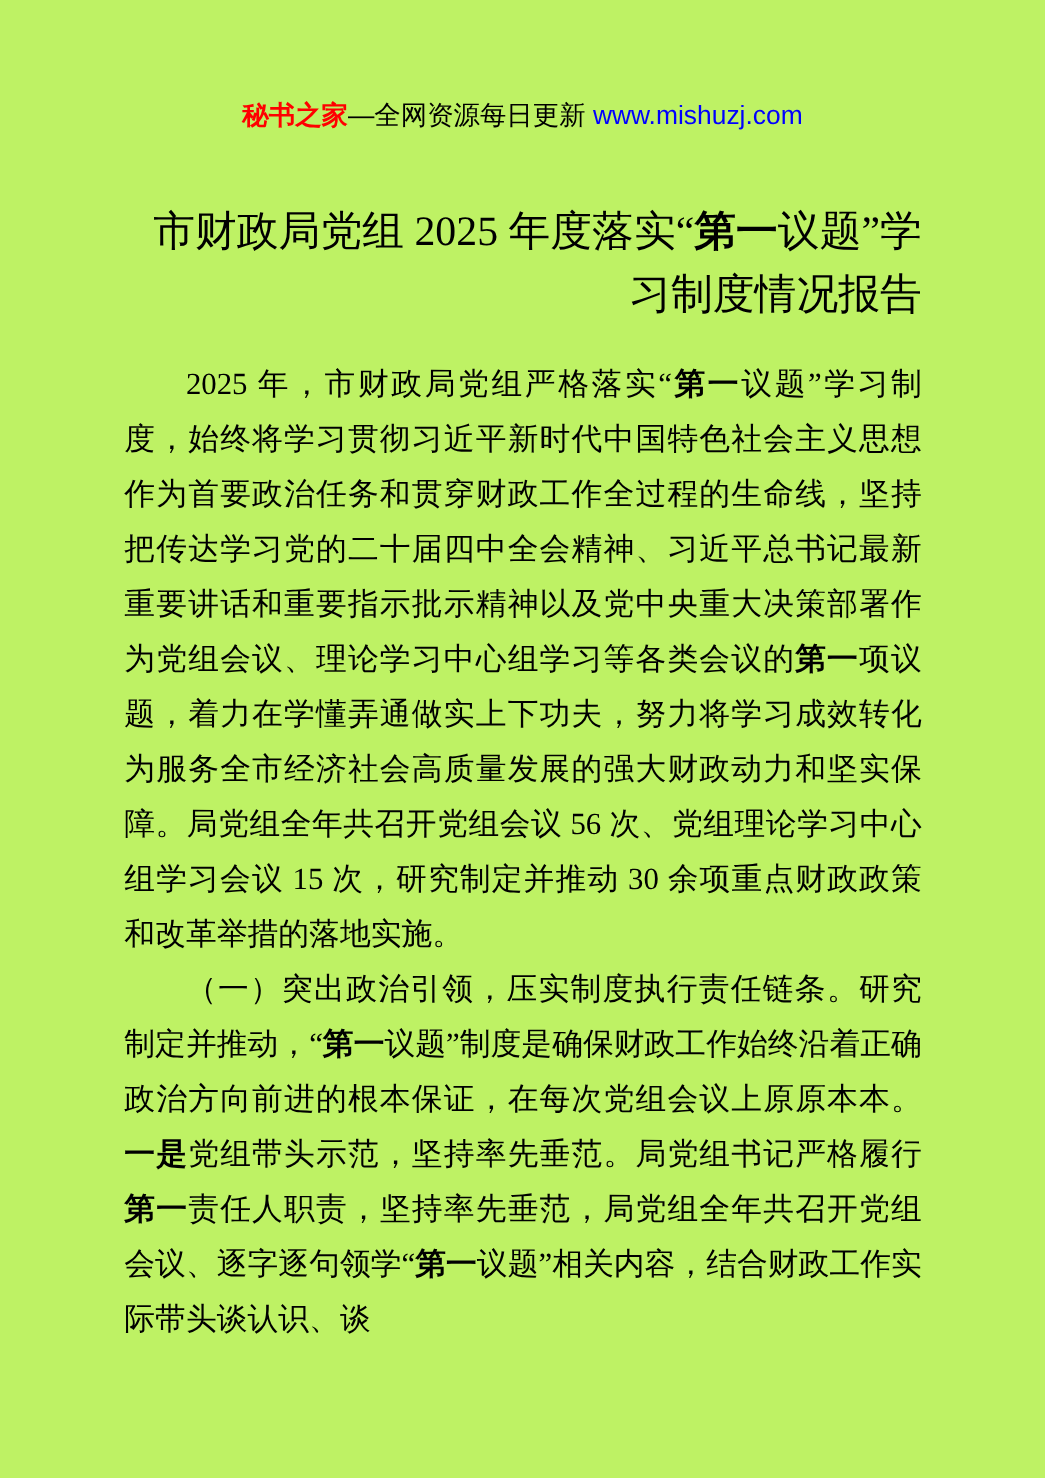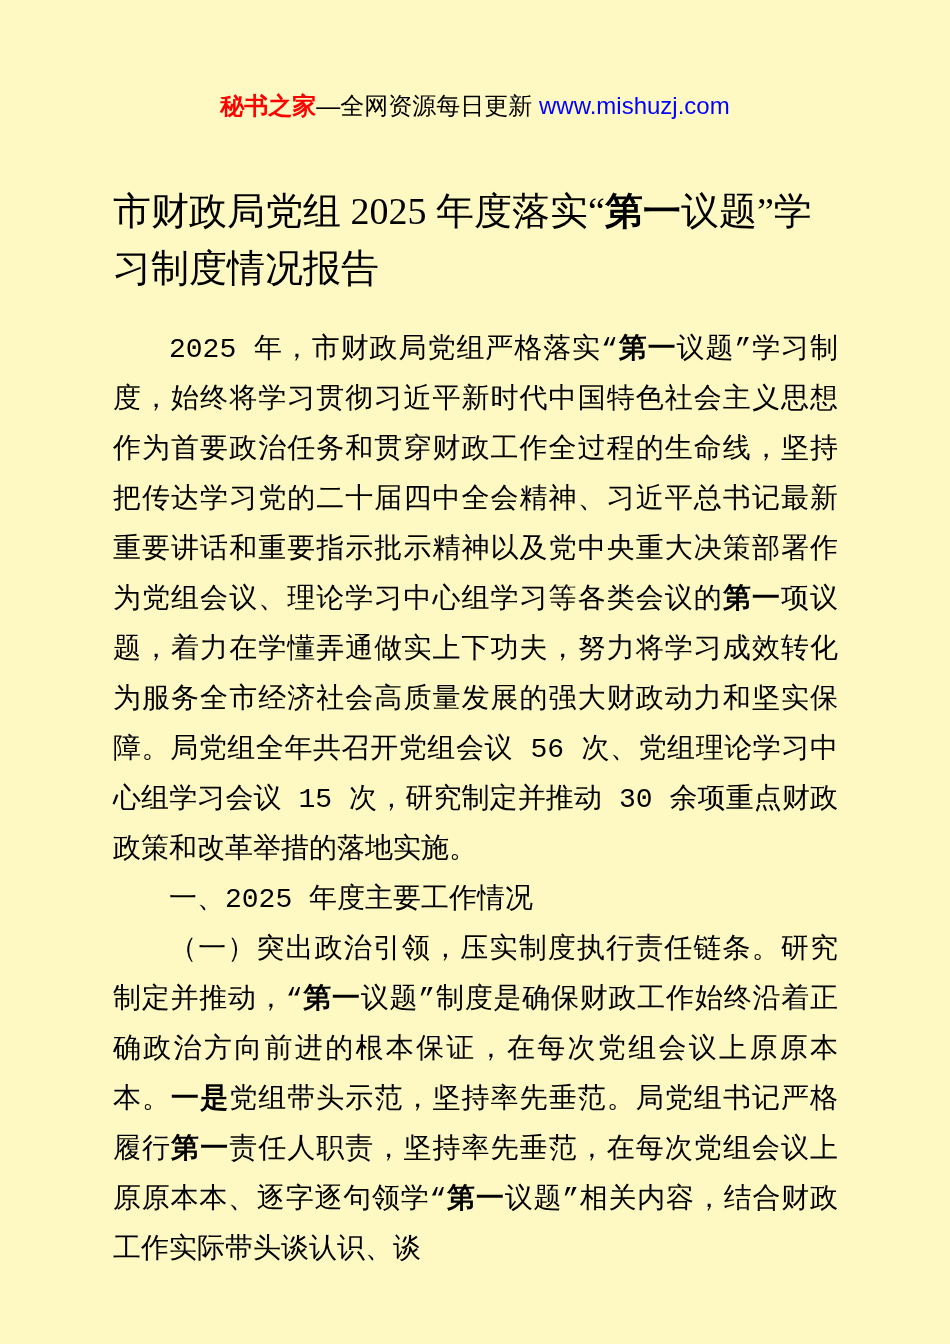--- a/index.html
+++ b/index.html
@@ -4,21 +4,21 @@
 <style>
   html, body {
     margin: 0;
     padding: 0;
     background: #ffffff;
   }
   .page {
     position: relative;
     width: 950px;
     height: 1344px;
-    background: #fef9c3;
+    background: #bef264;
     color: #000000;
     overflow: hidden;
     font-family: "Liberation Serif", serif;
   }
   .doc-header {
     margin-top: 91px;
     text-align: center;
     font-family: "Liberation Sans", sans-serif;
     font-size: 24px;
     line-height: 30px;
@@ -32,54 +32,52 @@
     color: #000000;
     font-weight: 400;
   }
   .site-url {
     color: #0000ff;
     font-weight: 400;
     text-decoration: none;
   }
   .doc-title {
     margin: 62px 112px 0 113px;
-    text-align: left;
+    text-align: right;
     font-size: 38px;
     line-height: 57px;
     font-weight: 400;
     color: #000000;
   }
   .body-text {
     margin: 28px 112px 0 113px;
     font-size: 28px;
     line-height: 50px;
     text-align: justify;
     color: #000000;
   }
   .body-text p {
     margin: 0;
     text-indent: 2em;
-    font-family: Liberation Mono, monospace;
   }
   .b {
     font-weight: 700;
   }
 </style>
 </head>
 <body>
 
 <div class="page">
 
   <div class="doc-header"><span class="site-name">秘书之家</span><span class="tagline">—全网资源每日更新 </span><span class="site-url">www.mishuzj.com</span></div>
 
   <h1 class="doc-title"><span>市财政局党组 2025 年度落实“</span><span class="b">第一</span><span>议题”学习制度情况报告</span></h1>
 
   <div class="body-text">
 
     <p><span>2025 年，市财政局党组严格落实“</span><span class="b">第一</span><span>议题”学习制度，始终将学习贯彻习近平新时代中国特色社会主义思想作为首要政治任务和贯穿财政工作全过程的生命线，坚持把传达学习党的二十届四中全会精神、习近平总书记最新重要讲话和重要指示批示精神以及党中央重大决策部署作为党组会议、理论学习中心组学习等各类会议的</span><span class="b">第一</span><span>项议题，着力在学懂弄通做实上下功夫，努力将学习成效转化为服务全市经济社会高质量发展的强大财政动力和坚实保障。局党组全年共召开党组会议 56 次、党组理论学习中心组学习会议 15 次，研究制定并推动 30 余项重点财政政策和改革举措的落地实施。</span></p>
 
-    <p>一、2025 年度主要工作情况</p>
 
-    <p><span>（一）突出政治引领，压实制度执行责任链条。研究制定并推动，“</span><span class="b">第一</span><span>议题”制度是确保财政工作始终沿着正确政治方向前进的根本保证，在每次党组会议上原原本本。</span><span class="b">一是</span><span>党组带头示范，坚持率先垂范。局党组书记严格履行</span><span class="b">第一</span><span>责任人职责，坚持率先垂范，在每次党组会议上原原本本、逐字逐句领学“</span><span class="b">第一</span><span>议题”相关内容，结合财政工作实际带头谈认识、谈</span></p>
+    <p><span>（一）突出政治引领，压实制度执行责任链条。研究制定并推动，“</span><span class="b">第一</span><span>议题”制度是确保财政工作始终沿着正确政治方向前进的根本保证，在每次党组会议上原原本本。</span><span class="b">一是</span><span>党组带头示范，坚持率先垂范。局党组书记严格履行</span><span class="b">第一</span><span>责任人职责，坚持率先垂范，局党组全年共召开党组会议、逐字逐句领学“</span><span class="b">第一</span><span>议题”相关内容，结合财政工作实际带头谈认识、谈</span></p>
 
   </div>
 
 </div>
 
 </body></html>

